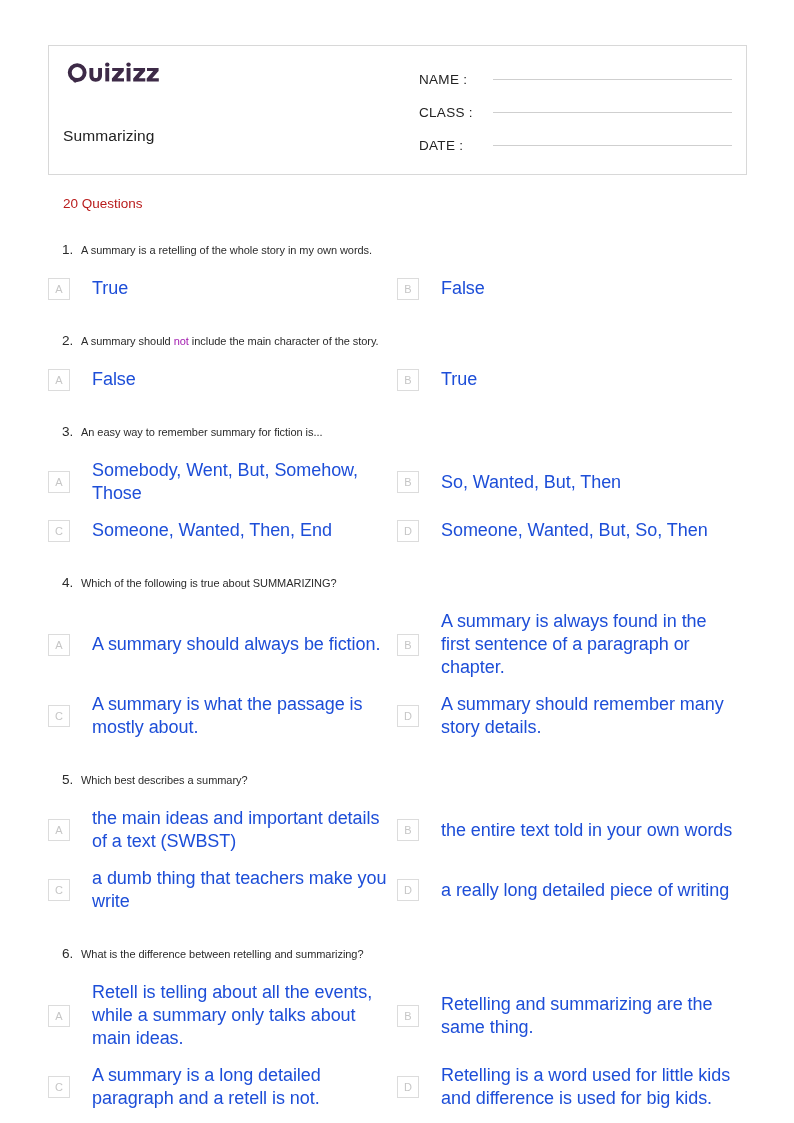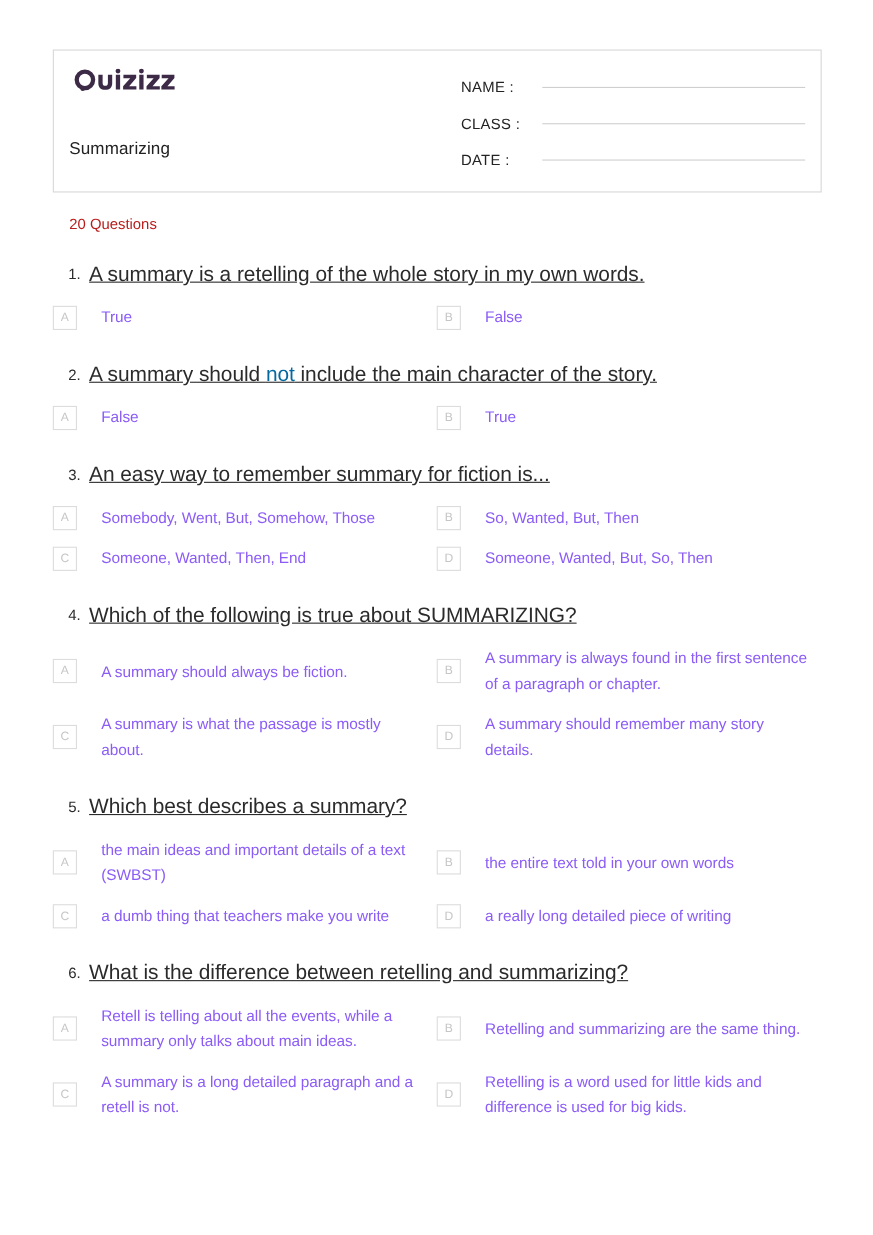--- a/index.html
+++ b/index.html
@@ -109,27 +109,26 @@
   }
   .q-num {
     width: 33px;
     flex: 0 0 33px;
     font-size: 13.6px;
     color: #2b2b2b;
     line-height: 20px;
     padding-left: 14px;
   }
   .q-text {
-    font-size: 19px;
+    font-size: 11px;
     color: #2b2b2b;
     line-height: 20px;
     letter-spacing: -0.05px;
-    text-decoration: underline;
-  }
-  .q-text .hl { color: #0369a1; }
+  }
+  .q-text .hl { color: #a21caf; }
 
   .options {
     display: flex;
     flex-wrap: wrap;
     width: 100%;
   }
   .option {
     width: 50%;
     display: flex;
     align-items: center;
@@ -142,23 +141,23 @@
     height: 22px;
     border: 1px solid #dcdcdc;
     color: #c6c6c6;
     font-size: 11px;
     line-height: 20px;
     text-align: center;
     margin-right: 22px;
     background: #fff;
   }
   .opt-text {
-    font-size: 14px;
+    font-size: 18px;
     line-height: 23px;
-    color: #8b5cf6;
+    color: #1d4ed8;
     letter-spacing: -0.05px;
     max-width: 302px;
   }
   
   .option.col-right .opt-text { max-width: 300px; }
 </style>
 </head>
 <body>
 
 <div class="header-card">

